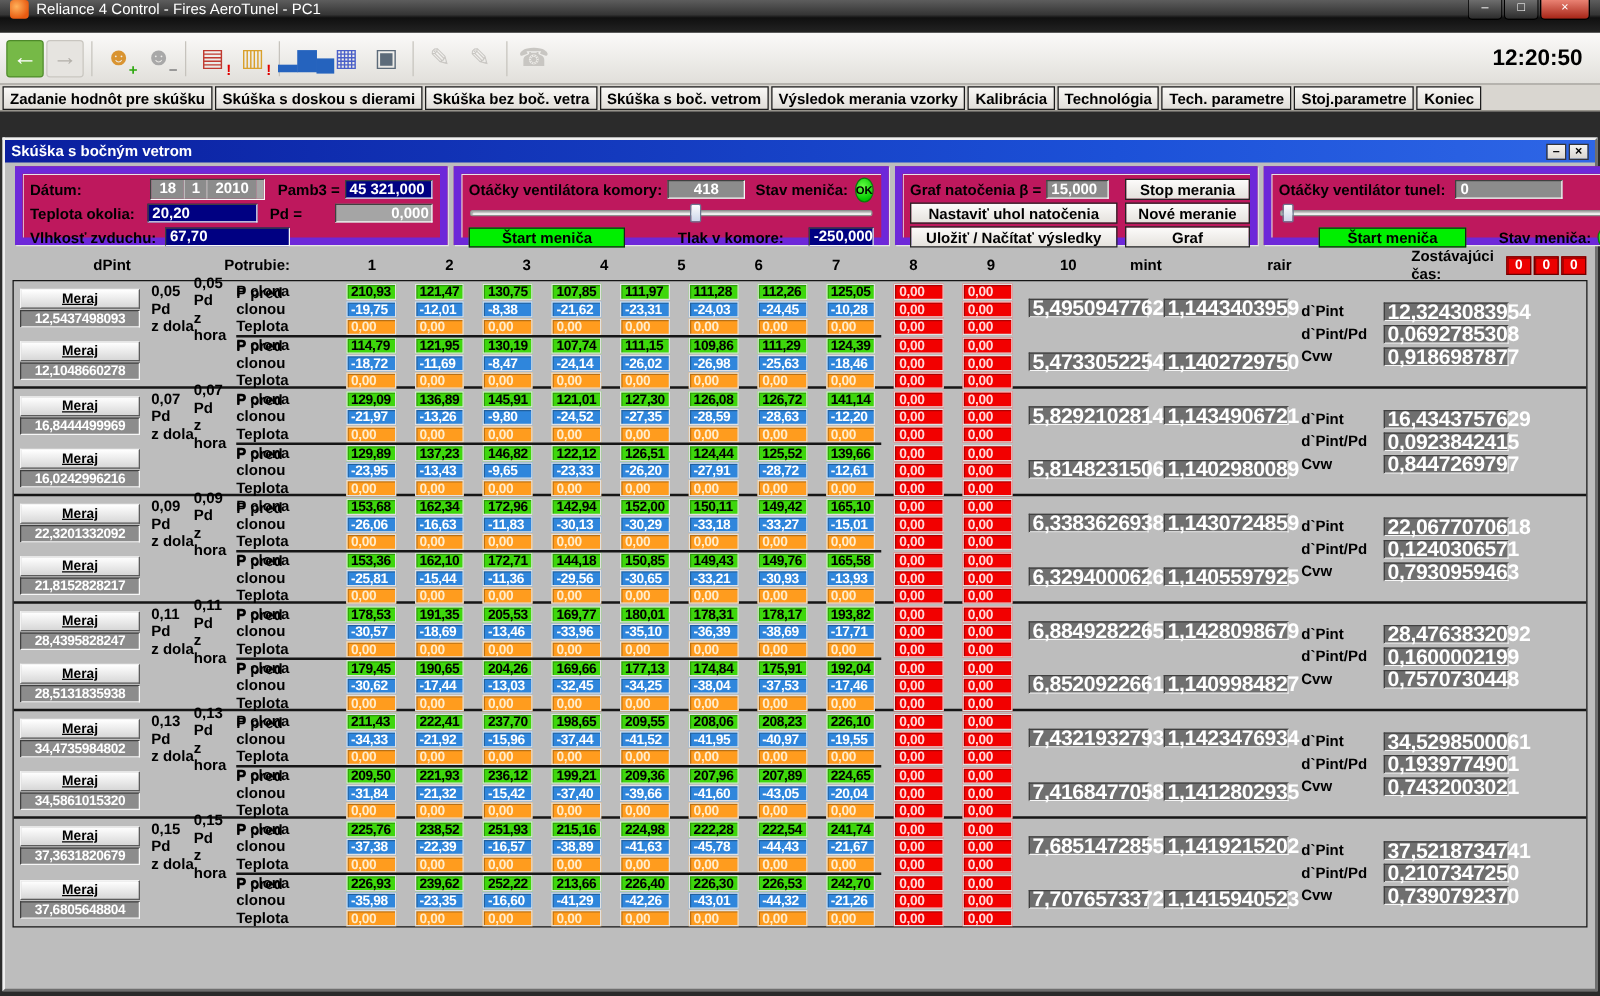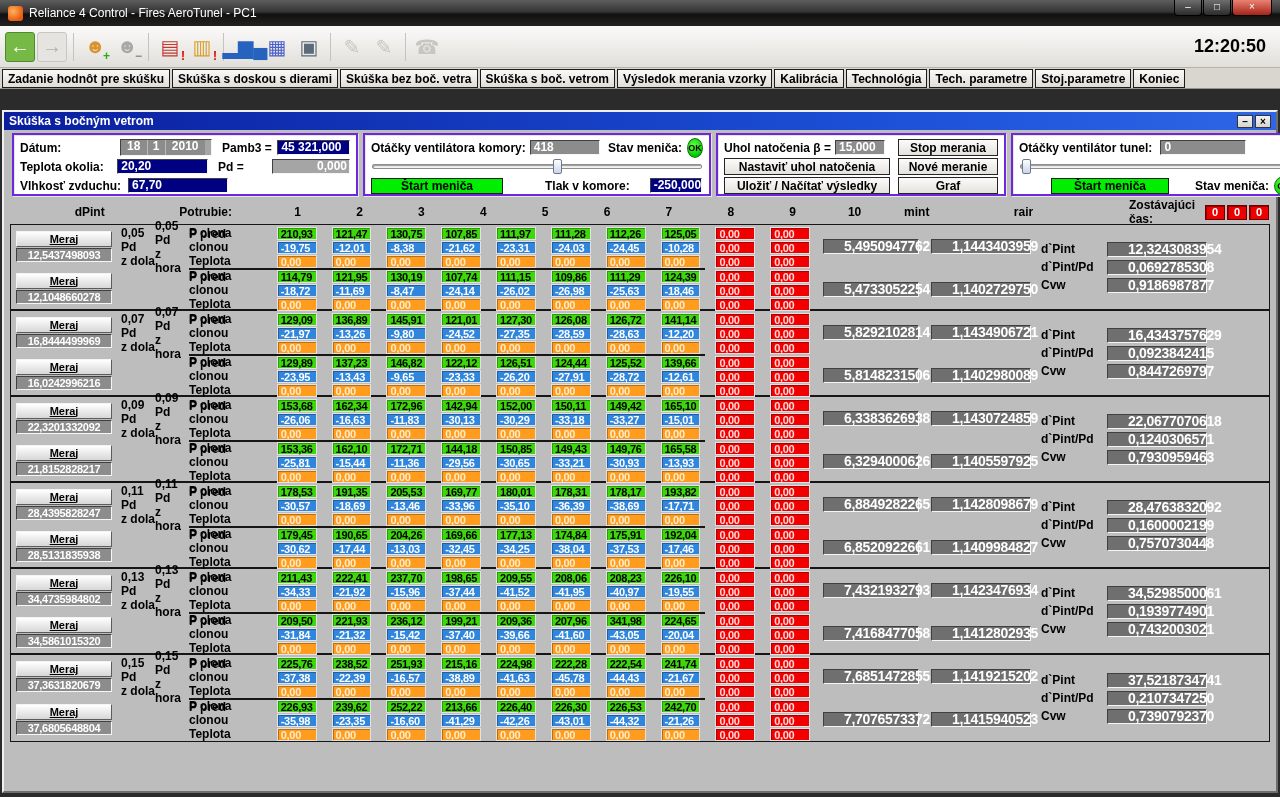--- a/index.html
+++ b/index.html
@@ -1,20 +1,20 @@
 <!DOCTYPE html>
 <html><head>
 <meta charset="utf-8">
 <style>
   * { box-sizing: border-box; margin: 0; padding: 0; }
   body { font-family: "Liberation Sans", sans-serif; background: #555; }
   .screen { position: relative; width: 1280px; height: 797px; background: #2b2b2b; overflow: hidden; }
 
   
-  .titlebar { height: 26px; background: linear-gradient(#5d5d5d 0%, #353535 45%, #101010 55%, #232323 100%); display: flex; align-items: center; color: #fff; font-size: 12px; position: relative; }
+  .titlebar { height: 26px; background: linear-gradient(#5d5d5d 0%, #353535 45%, #101010 55%, #232323 100%); display: flex; color: #fff; font-size: 12px; position: relative; }
   .app-icon { width: 15px; height: 15px; border-radius: 3px; background: radial-gradient(circle at 35% 35%, #ffb25c, #e85a10 72%); margin: 0 6px 0 8px; }
   .win-btns { position: absolute; right: 8px; top: 0; display: flex; gap: 1px; }
   .tb-btn { width: 28px; height: 16px; border: 1px solid #000; border-top: none; border-radius: 0 0 4px 4px; background: linear-gradient(#6d6d6d,#2c2c2c); color: #fff; font-size: 10px; line-height: 14px; text-align: center; }
   .tb-close { background: linear-gradient(#e98273,#a62416); width: 40px; }
 
   
   .menubar { height: 20px; background: #f0efed; display: flex; align-items: center; font-size: 12px; color: #111; border-bottom: 1px solid #dcdad6; }
   .menu-item { padding: 0 9px; }
   .toolbar { height: 42px; background: linear-gradient(#fbfaf9,#e1dfda); display: flex; align-items: center; border-bottom: 1px solid #b6b3ad; padding-left: 4px; }
   .tbicon { width: 30px; height: 30px; display: flex; align-items: center; justify-content: center; font-size: 20px; margin: 0 1px; position: relative; border-radius: 3px; }
@@ -28,21 +28,21 @@
 
   
   .docwin { position: absolute; left: 2px; right: 2px; top: 110px; bottom: 4px; border: 2px solid; border-color: #efefef #6e6e6e #6e6e6e #efefef; background: #bdbdbd; }
   .caption { height: 18px; background: linear-gradient(90deg,#0a1e9e,#1c51d8 70%,#2e66e6); color: #fff; font-weight: bold; font-size: 12px; display: flex; align-items: center; padding: 0 5px; }
   .cap-btns { margin-left: auto; display: flex; gap: 2px; }
   .cap-btn { width: 16px; height: 13px; background: linear-gradient(#f4f3f1,#d8d5cf); border: 1px solid #33343a; font-size: 10px; line-height: 11px; text-align: center; color: #000; font-weight: bold; }
   .docbody { position: relative; height: calc(100% - 18px); }
 
   
   .panel-row { display: flex; gap: 5px; padding: 3px 8px 2px; height: 68px; }
-  .panel { border: 2px solid #6d28d9; box-shadow: inset 1px 1px 0 #e6e6e6, 1px 1px 0 #e6e6e6; padding: 3px 6px 2px; background: #ffffff; }
+  .panel { border: 6px solid #6d28d9; box-shadow: inset 1px 1px 0 #e6e6e6, 1px 1px 0 #e6e6e6; padding: 3px 6px 2px; background: #be185d; }
   .p-row { display: flex; align-items: center; height: 19px; font-size: 12px; font-weight: bold; color: #000; white-space: nowrap; }
   .sunken { border-top: 1px solid #404040; border-left: 1px solid #404040; border-bottom: 1px solid #f6f6f6; border-right: 1px solid #f6f6f6; }
   .box-navy, .box-gray, .box-lgray { height: 15px; line-height: 13px; font-size: 12px; font-weight: bold; color: #fff; padding: 0 3px; }
   .box-navy { background: #000082; }
   .box-gray { background: #8c8c8c; }
   .box-lgray { background: #a5a5a5; }
   .date-strip { display: flex; }
   .slider { height: 15px; position: relative; margin: 2px 0; }
   .groove { position: absolute; left: 1px; right: 1px; top: 5px; height: 5px; background: #f2f2f2; border: 1px solid #8f8f8f; border-radius: 2px; box-shadow: inset 1px 1px 1px #999; }
   .thumb { position: absolute; top: 0; width: 9px; height: 15px; background: linear-gradient(#fdfdfd,#ccd6ea); border: 1px solid #6d7790; border-radius: 2px; }
@@ -76,21 +76,21 @@
   .rlabel { width: 96px; font-weight: bold; font-size: 12px; line-height: 13px; }
   .cell { width: 48px; height: 13px; margin-right: 5px; font-size: 11px; font-weight: bold; line-height: 11px; padding: 1px 0 0 3px; letter-spacing: -0.3px; border: 1px solid #e2e2e2; box-shadow: inset 1px 1px 0 rgba(0,0,0,.28); }
   .cell-green { background: #3ed70c; color: #000; }
   .cell-blue { background: #2f86dc; color: #fff; }
   .cell-orange { background: #ff9c1e; color: #ffeccb; }
   .cell-red { background: #f20000; color: #ffd9d9; }
   .midline { position: absolute; left: 0; top: 43px; width: 516px; height: 2px; background: #161616; }
   .bcol-mint { margin-left: 8px; width: 96px; }
   .bcol-rair { margin-left: 12px; width: 100px; }
   .half { height: 43px; display: flex; align-items: center; }
-  .gbox { background: #6f6f6f; color: #fff; font-weight: bold; font-size: 14px; height: 15px; line-height: 13px; padding: 0 20px; letter-spacing: -0.3px; white-space: nowrap; }
+  .gbox { background: #6f6f6f; color: #fff; font-weight: bold; font-size: 17px; height: 15px; line-height: 13px; padding: 0 2px; letter-spacing: -0.3px; white-space: nowrap; }
   .bcol-mint .gbox { width: 96px; }
   .bcol-rair .gbox { width: 100px; }
   .bcol-res { margin-left: 10px; display: flex; flex-direction: column; justify-content: center; gap: 3px; }
   .res-row { display: flex; align-items: center; }
   .res-label { width: 66px; font-weight: bold; font-size: 12px; }
   .res-box { width: 100px; }
 </style>
 </head>
 <body>
 
@@ -203,39 +203,39 @@
           </div>
           <div class="p-row">
             <span style="width:108px;">Vlhkosť zvduchu:</span>
             <span class="box-navy sunken" style="width:100px;">67,70</span>
           </div>
         </div>
 
         <div class="panel" style="width:348px;">
           <div class="p-row">
             <span>Otáčky ventilátora komory:</span>
-            <span class="box-gray sunken" style="width:88px;margin-left:4px;">418</span>
+            <span class="box-gray sunken" style="width:88px;margin-left:4px;text-align:center;">418</span>
             <span style="margin-left:8px;">Stav meniča:</span>
             <span class="ok-circle" style="margin-left:5px;">OK</span>
           </div>
           <div class="slider">
             <div class="groove"></div>
             <div class="thumb" id="chamber-thumb" style="left: calc(56% - 4px);"></div>
           </div>
           <div class="p-row">
             <span class="btn-green" style="width:132px;">Štart meniča</span>
             <span style="margin-left:42px;">Tlak v komore:</span>
             <span class="box-navy sunken" style="width:52px;margin-left:20px;text-align:center;">-250,000</span>
           </div>
         </div>
 
         <div class="panel" style="width:290px;display:flex;gap:6px;">
           <div style="width:168px;">
             <div class="p-row">
-              <span>Uhol natočenia β =</span>
+              <span>Graf natočenia β =</span>
               <span class="box-gray sunken" style="width:50px;margin-left:4px;">15,000</span>
             </div>
             <div class="p-row">
                 <span class="btn-std" style="width:166px;">Nastaviť uhol natočenia</span>
               </div>
             <div class="p-row">
                 <span class="btn-std" style="width:166px;">Uložiť / Načítať výsledky</span>
               </div>
           </div>
           <div style="width:100px;">
@@ -907,21 +907,21 @@
               </div>
               <div class="subrows">
                 <div class="drow">
                   <div class="rlabel">P clona</div>
                   <div class="cell cell-green">209,50</div>
                   <div class="cell cell-green">221,93</div>
                   <div class="cell cell-green">236,12</div>
                   <div class="cell cell-green">199,21</div>
                   <div class="cell cell-green">209,36</div>
                   <div class="cell cell-green">207,96</div>
-                  <div class="cell cell-green">341,98</div>
+                  <div class="cell cell-green">207,89</div>
                   <div class="cell cell-green">224,65</div>
                   <div class="cell cell-red">0,00</div>
                   <div class="cell cell-red">0,00</div>
                 </div>
                 <div class="drow">
                   <div class="rlabel">P pred clonou</div>
                   <div class="cell cell-blue">-31,84</div>
                   <div class="cell cell-blue">-21,32</div>
                   <div class="cell cell-blue">-15,42</div>
                   <div class="cell cell-blue">-37,40</div>

